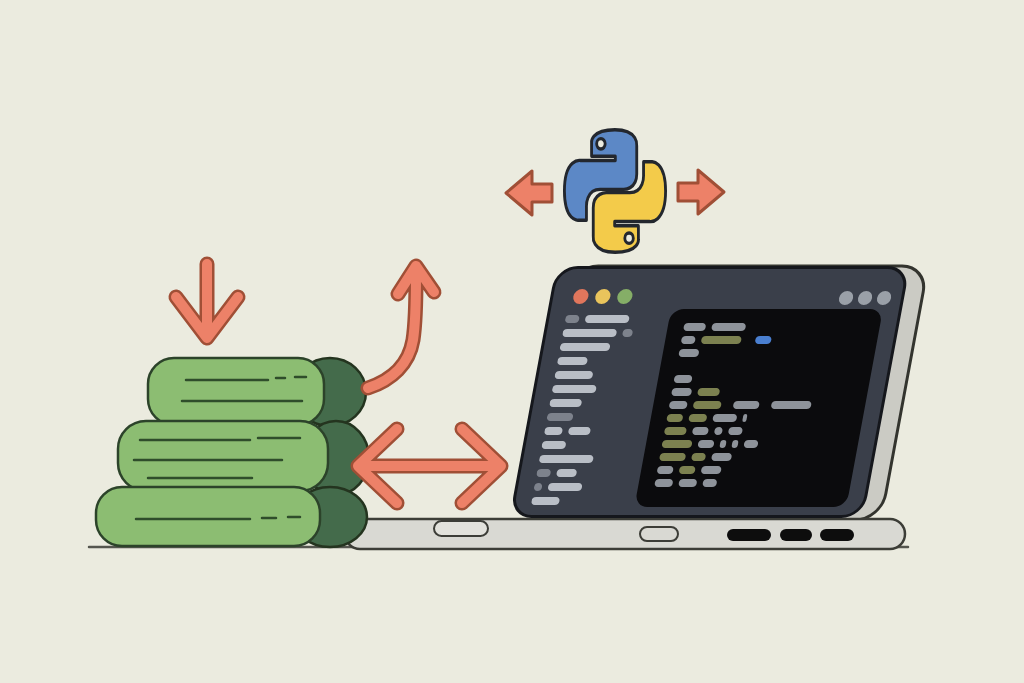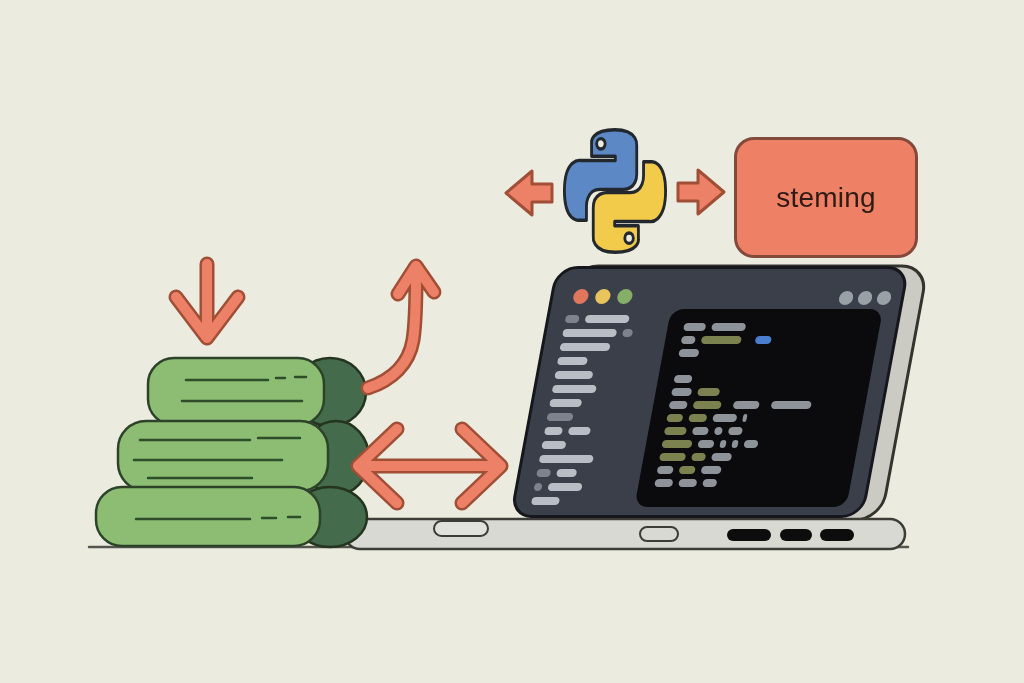--- a/index.html
+++ b/index.html
@@ -97,23 +97,20 @@
     <g fill="none" stroke-linecap="round" stroke-linejoin="round">
       <path d="M360,466 L499,466 M397,429 L358,466 L397,503 M462,429 L501,466 L462,503" stroke="#a04f36" stroke-width="15"></path>
       <path d="M360,466 L499,466 M397,429 L358,466 L397,503 M462,429 L501,466 L462,503" stroke="#ed8168" stroke-width="10"></path>
     </g>
 
     <path d="M506,193 L532,171 L532,184 L552,184 L552,202 L532,202 L532,215 Z" fill="#ed8168" stroke="#a04f36" stroke-width="3" stroke-linejoin="round"></path>
 
     <path d="M724,192 L698,170 L698,183 L678,183 L678,201 L698,201 L698,214 Z" fill="#ed8168" stroke="#a04f36" stroke-width="3" stroke-linejoin="round"></path>
   </svg>
 
-  <div class="pbox box-orange">
-    <span>steming</span>
-  </div>
 
   <svg width="104" height="126" viewBox="0 0 110 110" preserveAspectRatio="none" style="position:absolute;left:563px;top:128px;">
     <path fill-rule="evenodd" fill="#5c88c6" stroke="#23272e" stroke-width="3" stroke-linejoin="round" d="M54.92 1.5c-26.3 0-24.7 11.4-24.7 11.4l.03 11.8h25.1v3.6H18.2S1.5 26.5 1.5 54.9c0 26.6 14.6 25.6 14.6 25.6h8.7V68.2s-.47-14.6 14.4-14.6h24.9s13.9.23 13.9-13.4V15.5S80.2 1.5 54.92 1.5zM40.1 9.3a4.5 4.5 0 1 1 0 9 4.5 4.5 0 0 1 0-9z"></path>
     <path fill-rule="evenodd" fill="#f3cb4a" stroke="#23272e" stroke-width="3" stroke-linejoin="round" d="M55.08 108.5c26.3 0 24.7-11.4 24.7-11.4l-.03-11.8h-25.1v-3.6h37.15s16.7 1.8 16.7-26.6c0-26.6-14.6-25.6-14.6-25.6h-8.7v12.3s.47 14.6-14.4 14.6h-24.9s-13.9-.23-13.9 13.4v24.7s-2.2 14 23.08 14zm14.8-7.8a4.5 4.5 0 1 1 0-9 4.5 4.5 0 0 1 0 9z"></path>
   </svg>
 
   <div class="lid-wrap">
     <div class="lid">
       <span class="tl-dot" style="left:20px;background:#e0765c;"></span>
       <span class="tl-dot" style="left:42px;background:#e9c45c;"></span>

